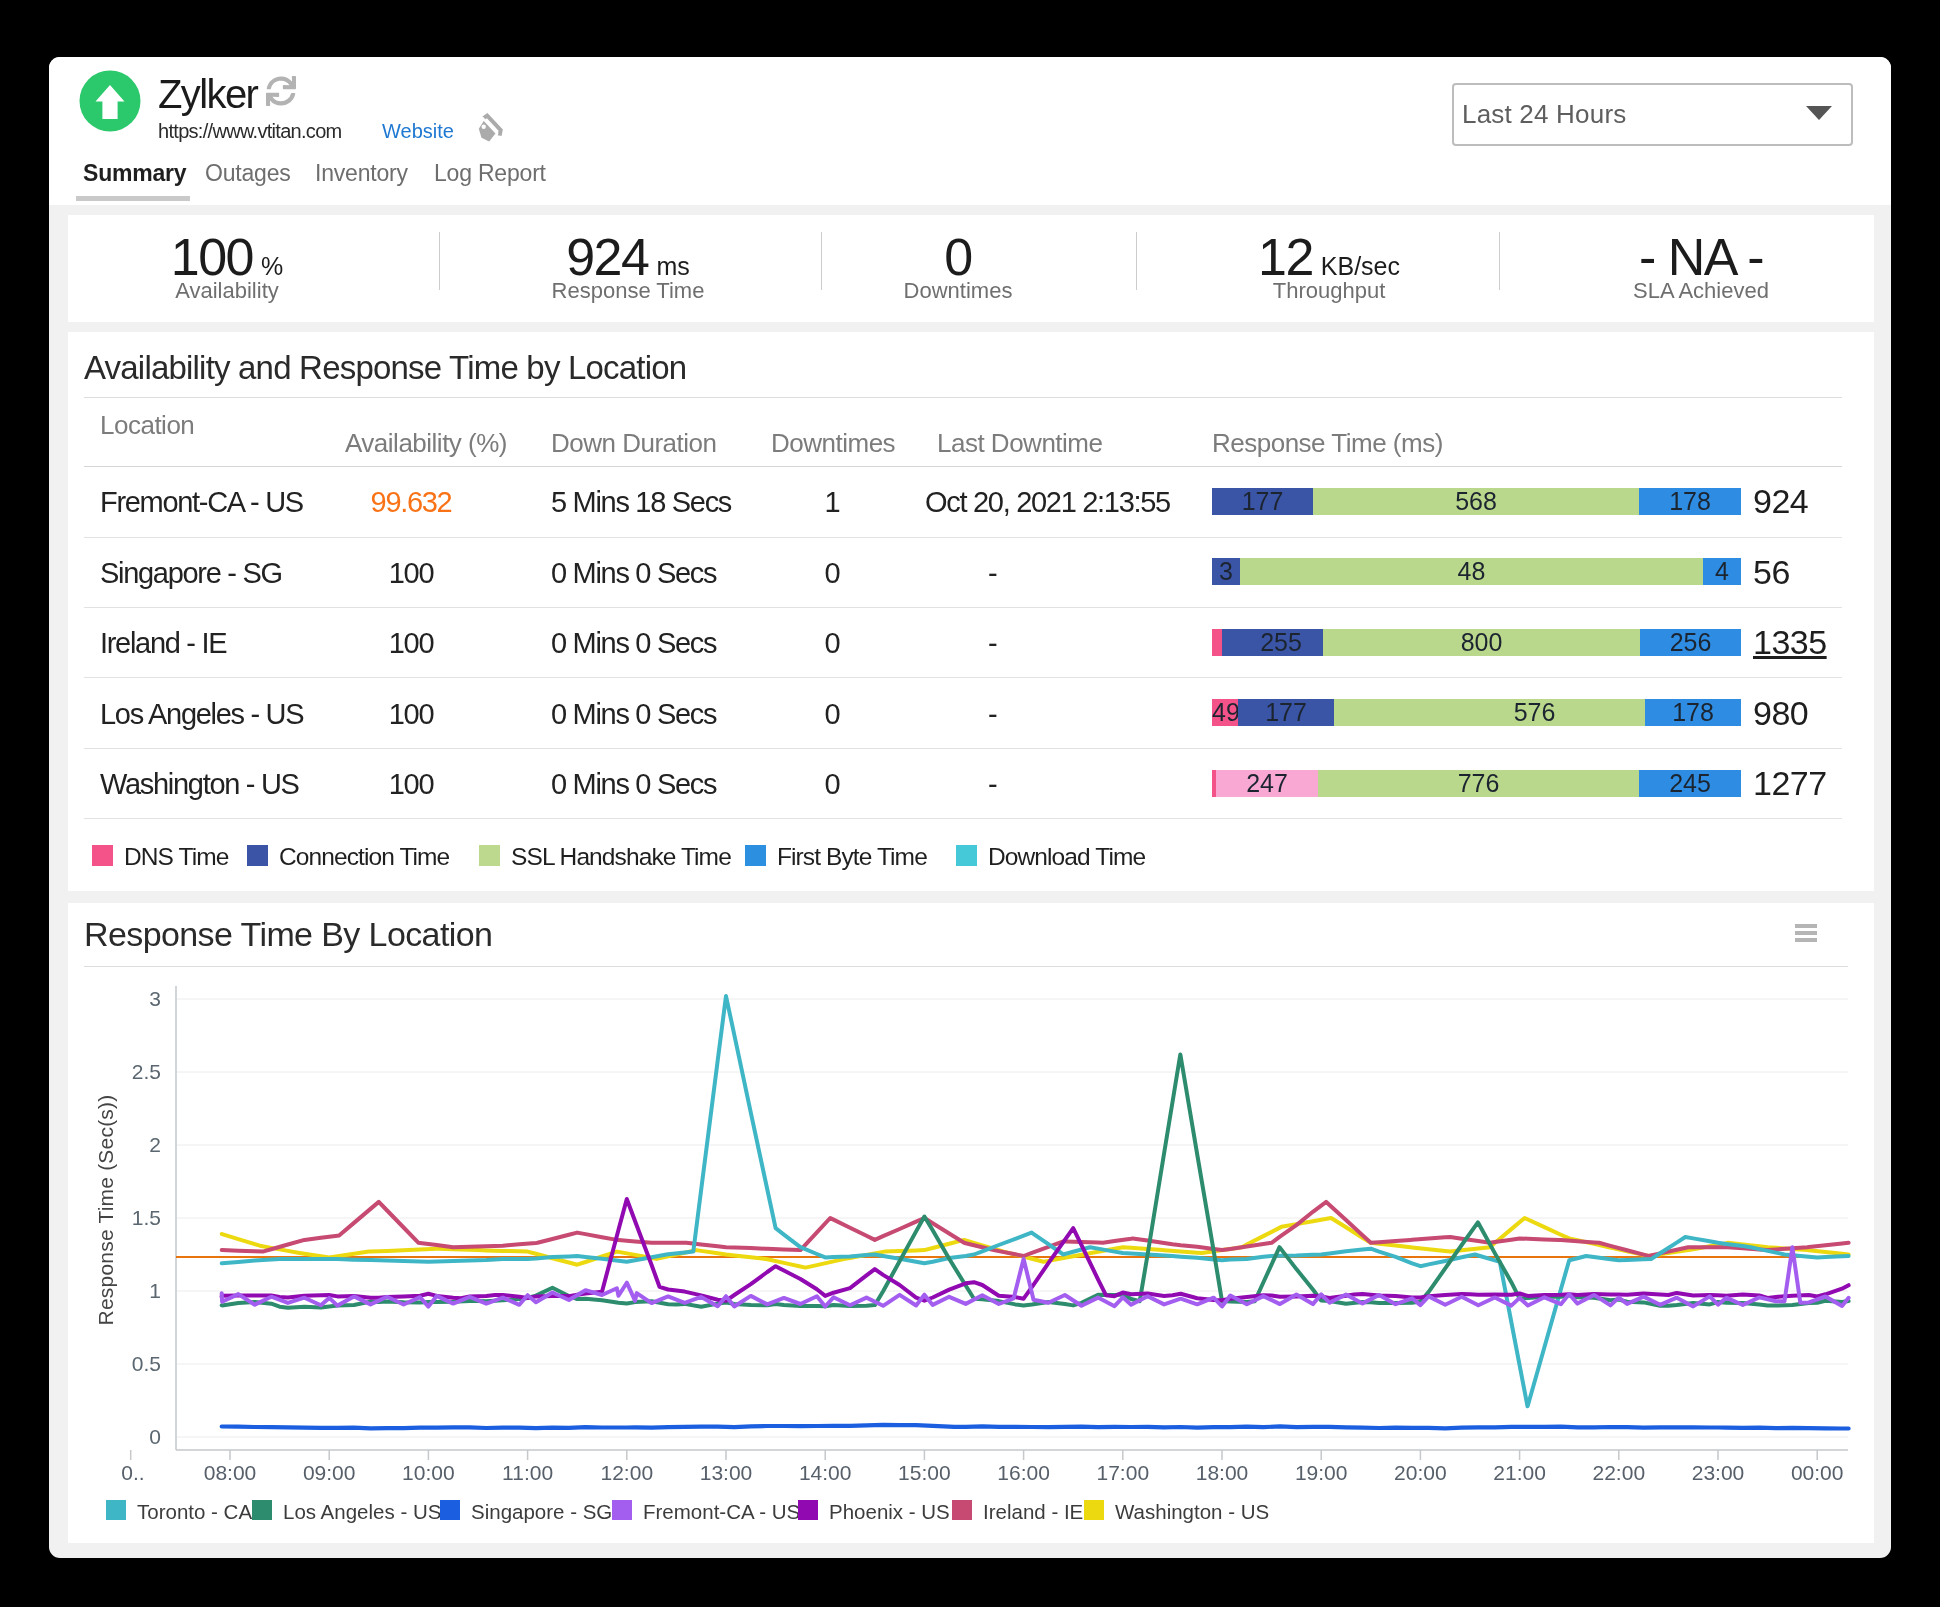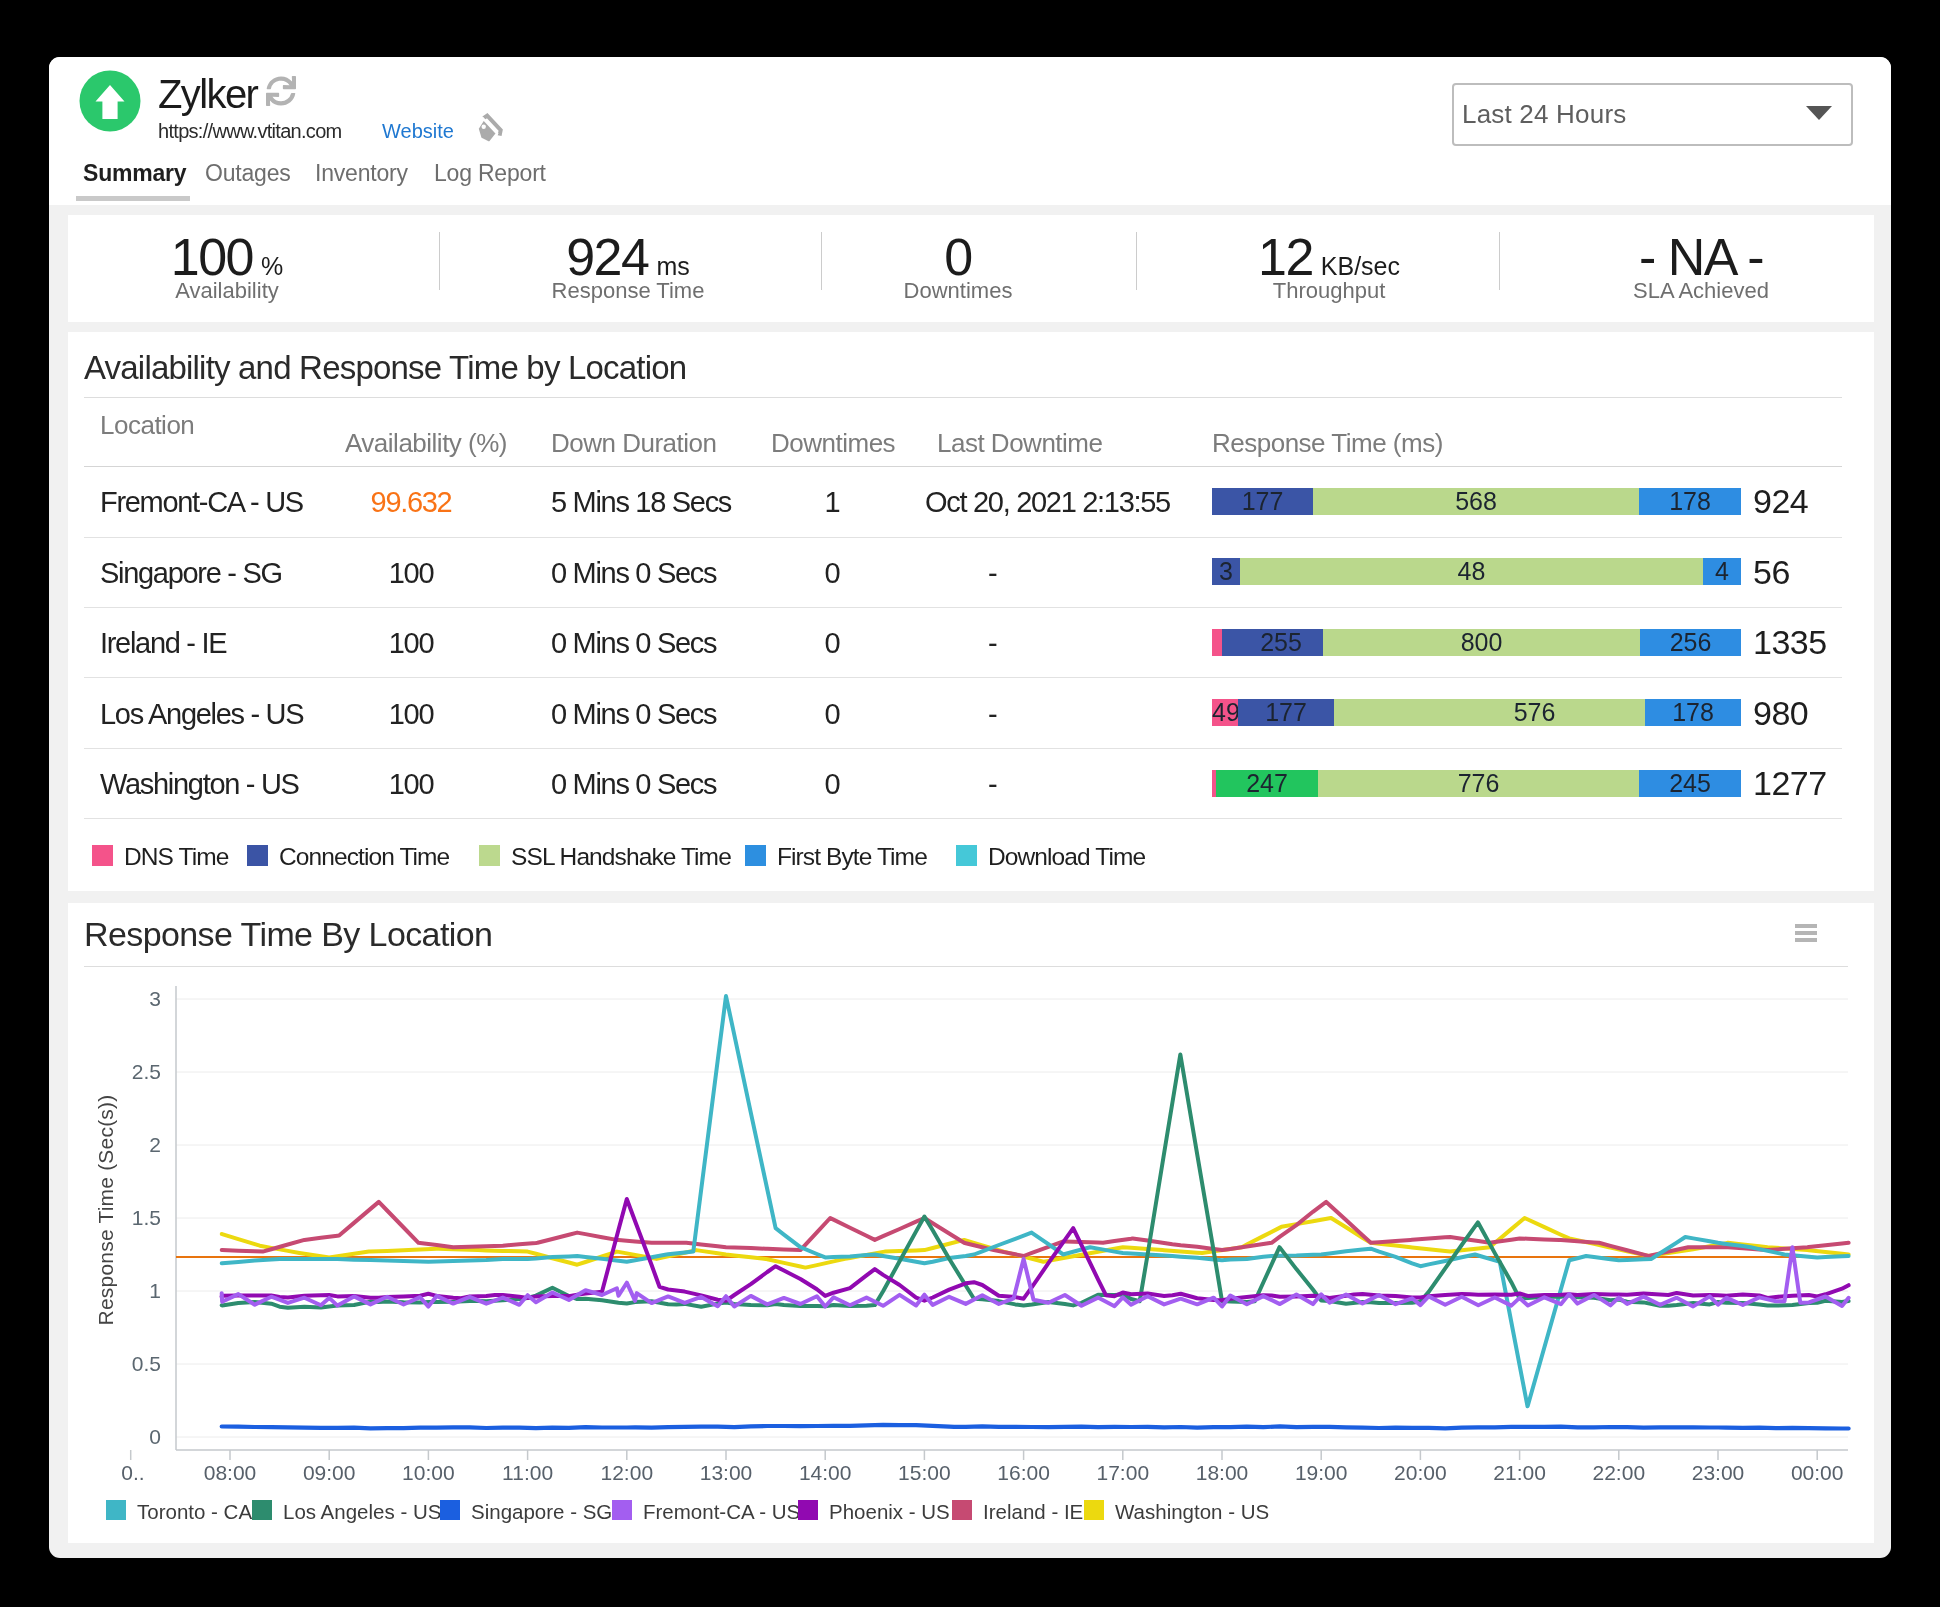--- a/index.html
+++ b/index.html
@@ -93,38 +93,38 @@
 <div class="abs" style="left:1753px;top:552.5px;font-size:34px;letter-spacing:-0.5px;color:#1e1e1e;">56</div>
 <div class="abs" style="left:100px;top:627px;font-size:29px;letter-spacing:-1.3px;color:#222;">Ireland - IE</div>
 <div class="abs" style="left:331px;top:627px;width:160px;text-align:center;font-size:29px;letter-spacing:-1.3px;color:#222;">100</div>
 <div class="abs" style="left:551px;top:627px;font-size:29px;letter-spacing:-1.3px;color:#222;">0 Mins 0 Secs</div>
 <div class="abs" style="left:772px;top:627px;width:120px;text-align:center;font-size:29px;letter-spacing:-1.3px;color:#222;">0</div>
 <div class="abs" style="left:988px;top:627px;font-size:29px;letter-spacing:-1.3px;color:#222;">-</div>
 <div class="abs" style="left:1212px;top:628.5px;width:10px;height:27px;background:#f4538a;text-align:center;line-height:27px;overflow:hidden;"></div>
 <div class="abs" style="left:1222px;top:628.5px;width:118px;height:27px;background:#3b55a6;text-align:center;line-height:27px;overflow:hidden;"><span style="font-size:25px;color:#1c2430;">255</span></div>
 <div class="abs" style="left:1323px;top:628.5px;width:317px;height:27px;background:#bad88c;text-align:center;line-height:27px;overflow:hidden;"><span style="font-size:25px;color:#1c2430;">800</span></div>
 <div class="abs" style="left:1640px;top:628.5px;width:101px;height:27px;background:#2e8de2;text-align:center;line-height:27px;overflow:hidden;"><span style="font-size:25px;color:#1c2430;">256</span></div>
-<div class="abs" style="left:1753px;top:623px;font-size:34px;letter-spacing:-0.5px;color:#1e1e1e;">1335</div>
+<div class="abs" style="left:1753px;top:623px;font-size:34px;letter-spacing:-0.5px;color:#1e1e1e;text-decoration:underline;">1335</div>
 <div class="abs" style="left:100px;top:697.5px;font-size:29px;letter-spacing:-1.3px;color:#222;">Los Angeles - US</div>
 <div class="abs" style="left:331px;top:697.5px;width:160px;text-align:center;font-size:29px;letter-spacing:-1.3px;color:#222;">100</div>
 <div class="abs" style="left:551px;top:697.5px;font-size:29px;letter-spacing:-1.3px;color:#222;">0 Mins 0 Secs</div>
 <div class="abs" style="left:772px;top:697.5px;width:120px;text-align:center;font-size:29px;letter-spacing:-1.3px;color:#222;">0</div>
 <div class="abs" style="left:988px;top:697.5px;font-size:29px;letter-spacing:-1.3px;color:#222;">-</div>
 <div class="abs" style="left:1212px;top:699.0px;width:26px;height:27px;background:#f4538a;text-align:center;line-height:27px;overflow:hidden;"><span style="font-size:25px;color:#1c2430;">49</span></div>
 <div class="abs" style="left:1238px;top:699.0px;width:96px;height:27px;background:#3b55a6;text-align:center;line-height:27px;overflow:hidden;"><span style="font-size:25px;color:#1c2430;">177</span></div>
 <div class="abs" style="left:1334px;top:699.0px;width:311px;height:27px;background:#bad88c;text-align:center;line-height:27px;overflow:hidden;padding-left:45px;"><span style="font-size:25px;color:#1c2430;">576</span></div>
 <div class="abs" style="left:1645px;top:699.0px;width:96px;height:27px;background:#2e8de2;text-align:center;line-height:27px;overflow:hidden;"><span style="font-size:25px;color:#1c2430;">178</span></div>
 <div class="abs" style="left:1753px;top:693.5px;font-size:34px;letter-spacing:-0.5px;color:#1e1e1e;">980</div>
 <div class="abs" style="left:100px;top:768px;font-size:29px;letter-spacing:-1.3px;color:#222;">Washington - US</div>
 <div class="abs" style="left:331px;top:768px;width:160px;text-align:center;font-size:29px;letter-spacing:-1.3px;color:#222;">100</div>
 <div class="abs" style="left:551px;top:768px;font-size:29px;letter-spacing:-1.3px;color:#222;">0 Mins 0 Secs</div>
 <div class="abs" style="left:772px;top:768px;width:120px;text-align:center;font-size:29px;letter-spacing:-1.3px;color:#222;">0</div>
 <div class="abs" style="left:988px;top:768px;font-size:29px;letter-spacing:-1.3px;color:#222;">-</div>
 <div class="abs" style="left:1212px;top:769.5px;width:4px;height:27px;background:#f4538a;text-align:center;line-height:27px;overflow:hidden;"></div>
-<div class="abs" style="left:1216px;top:769.5px;width:102px;height:27px;background:#22c55e;text-align:center;line-height:27px;overflow:hidden;"><span style="font-size:25px;color:#1c2430;">247</span></div>
+<div class="abs" style="left:1216px;top:769.5px;width:102px;height:27px;background:#f9a8d4;text-align:center;line-height:27px;overflow:hidden;"><span style="font-size:25px;color:#1c2430;">247</span></div>
 <div class="abs" style="left:1318px;top:769.5px;width:321px;height:27px;background:#bad88c;text-align:center;line-height:27px;overflow:hidden;"><span style="font-size:25px;color:#1c2430;">776</span></div>
 <div class="abs" style="left:1639px;top:769.5px;width:102px;height:27px;background:#2e8de2;text-align:center;line-height:27px;overflow:hidden;"><span style="font-size:25px;color:#1c2430;">245</span></div>
 <div class="abs" style="left:1753px;top:764px;font-size:34px;letter-spacing:-0.5px;color:#1e1e1e;">1277</div>
 <div class="abs" style="left:92px;top:845px;width:21px;height:21px;background:#f4538a;"></div>
 <div class="abs" style="left:124px;top:843px;font-size:24.5px;letter-spacing:-0.9px;color:#1f1f1f;">DNS Time</div>
 <div class="abs" style="left:247px;top:845px;width:21px;height:21px;background:#3b54a5;"></div>
 <div class="abs" style="left:279px;top:843px;font-size:24.5px;letter-spacing:-0.9px;color:#1f1f1f;">Connection Time</div>
 <div class="abs" style="left:479px;top:845px;width:21px;height:21px;background:#bcd98e;"></div>
 <div class="abs" style="left:511px;top:843px;font-size:24.5px;letter-spacing:-0.9px;color:#1f1f1f;">SSL Handshake Time</div>
 <div class="abs" style="left:745px;top:845px;width:21px;height:21px;background:#2d8fe0;"></div>

